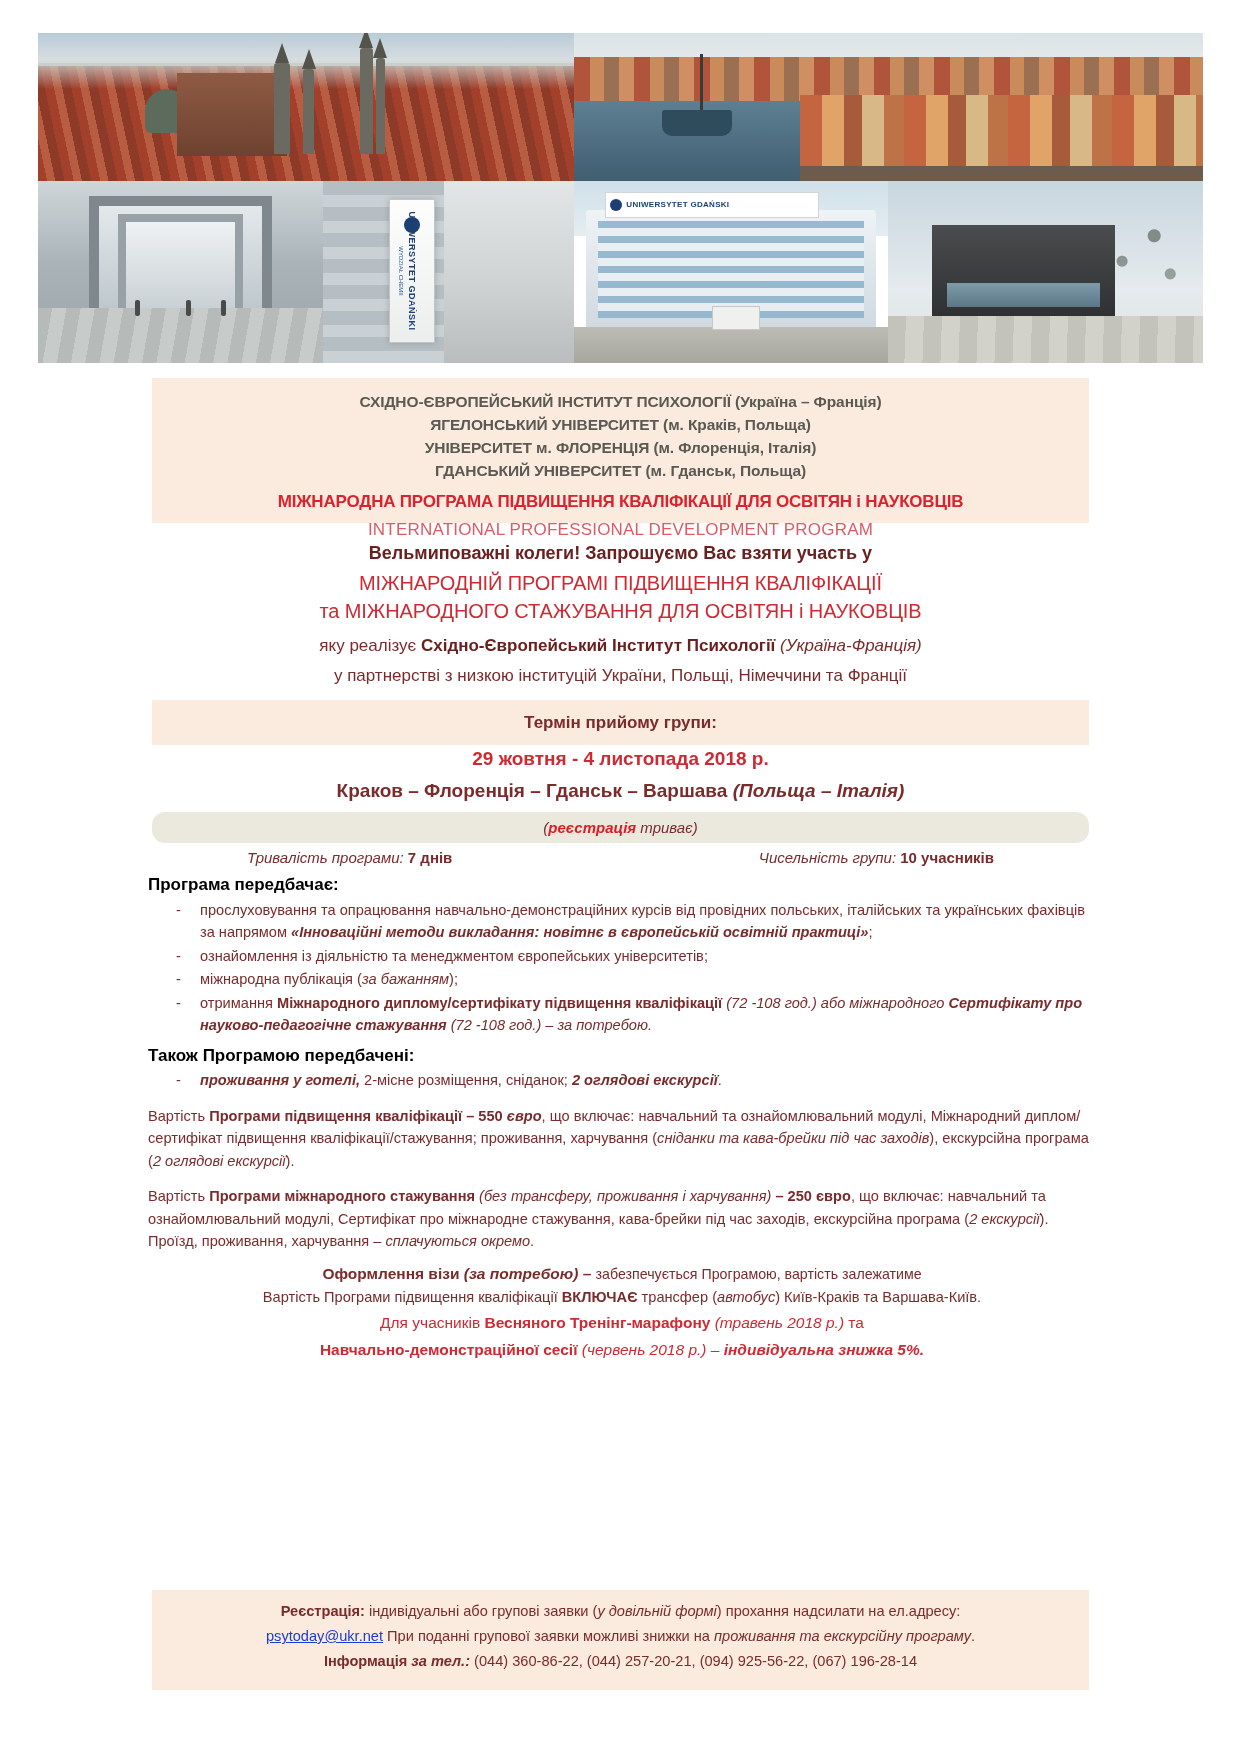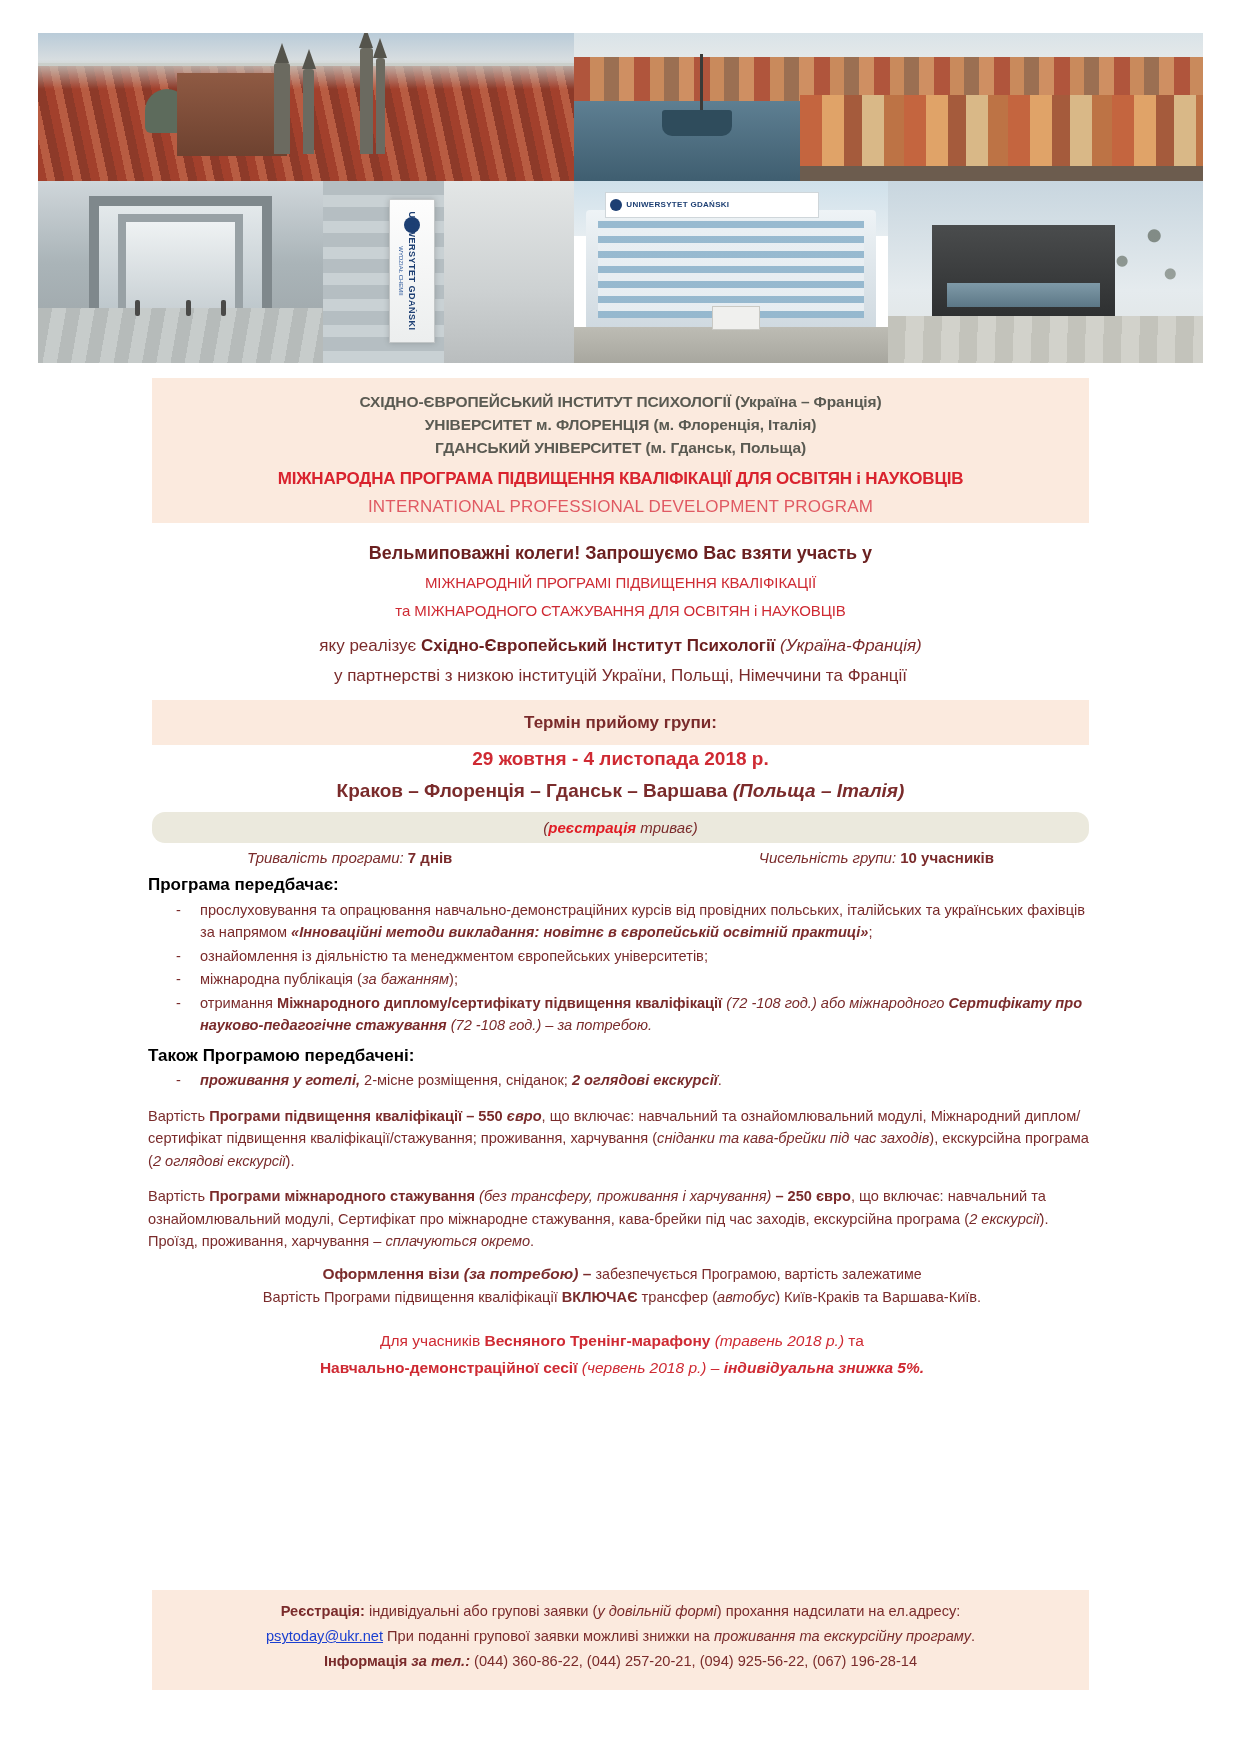--- a/index.html
+++ b/index.html
@@ -276,21 +276,21 @@
 
   .invite {
     position: absolute;
     left: 152px; top: 538px; width: 937px;
     text-align: center;
   }
   .invite .l1 {
     font-size: 18px; font-weight: 700; color: #6b2020; line-height: 31px;
   }
   .invite .l2 {
-    font-size: 15px; color: #cf2a33; line-height: 28px; letter-spacing:-.1px;
+    font-size: 20px; color: #cf2a33; line-height: 28px; letter-spacing:-.1px;
   }
   .invite .l3 {
     font-size: 17px; color: #7a2b2b; line-height: 30px; margin-top: 6px;
   }
   .invite .l3 b { color: #6b2020; }
   .invite .l3 i { }
 
   .term-band {
     left: 152px; top: 700px; width: 937px; height: 45px;
     display:flex; align-items:center; justify-content:center;
@@ -356,21 +356,21 @@
   }
   .para { margin-top: 13px; }
   b { font-weight: 700; }
   i { font-style: italic; }
   .bi { font-weight:700; font-style: italic; }
   .visa-line { text-align:center; margin-top:10px; font-size:14.2px; line-height:22px;}
   .visa-line .big { font-size:15.5px; font-weight:700; }
   .incl-line { text-align:center; font-size:14.6px; line-height:24px;}
 
   .discount {
-    text-align:center; margin-top: 18px; color:#cf2a33;
+    text-align:center; color:#cf2a33;
     font-size: 15.5px; line-height: 27px;
   }
   .discount b { font-weight:700; }
 
   .footer-band {
     left: 152px; top: 1590px; width: 937px; height: 100px;
     padding: 9px 22px 0 22px;
     box-sizing:border-box;
   }
   .footer-band .f {
@@ -449,20 +449,21 @@
           <div class="win"></div>
         </div>
         <div class="plaza"></div>
         <div class="tree"></div>
       </div>
     </div>
   </div>
 
   <div class="band org-band">
     <div class="org-line">СХІДНО-ЄВРОПЕЙСЬКИЙ ІНСТИТУТ ПСИХОЛОГІЇ (Україна – Франція)</div>
+    <div class="org-line">ЯГЕЛОНСЬКИЙ УНІВЕРСИТЕТ (м. Краків, Польща)</div>
     <div class="org-line">УНІВЕРСИТЕТ м. ФЛОРЕНЦІЯ (м. Флоренція, Італія)</div>
     <div class="org-line">ГДАНСЬКИЙ УНІВЕРСИТЕТ (м. Гданськ, Польща)</div>
     <div class="prog-title-ua">МІЖНАРОДНА ПРОГРАМА ПІДВИЩЕННЯ КВАЛІФІКАЦІЇ ДЛЯ ОСВІТЯН і НАУКОВЦІВ</div>
     <div class="prog-title-en">INTERNATIONAL PROFESSIONAL DEVELOPMENT PROGRAM</div>
   </div>
 
   <div class="invite">
     <div class="l1">Вельмиповажні  колеги!  Запрошуємо Вас взяти участь у</div>
     <div class="l2">МІЖНАРОДНІЙ ПРОГРАМІ ПІДВИЩЕННЯ КВАЛІФІКАЦІЇ</div>
     <div class="l2">та МІЖНАРОДНОГО  СТАЖУВАННЯ ДЛЯ ОСВІТЯН і НАУКОВЦІВ</div>

